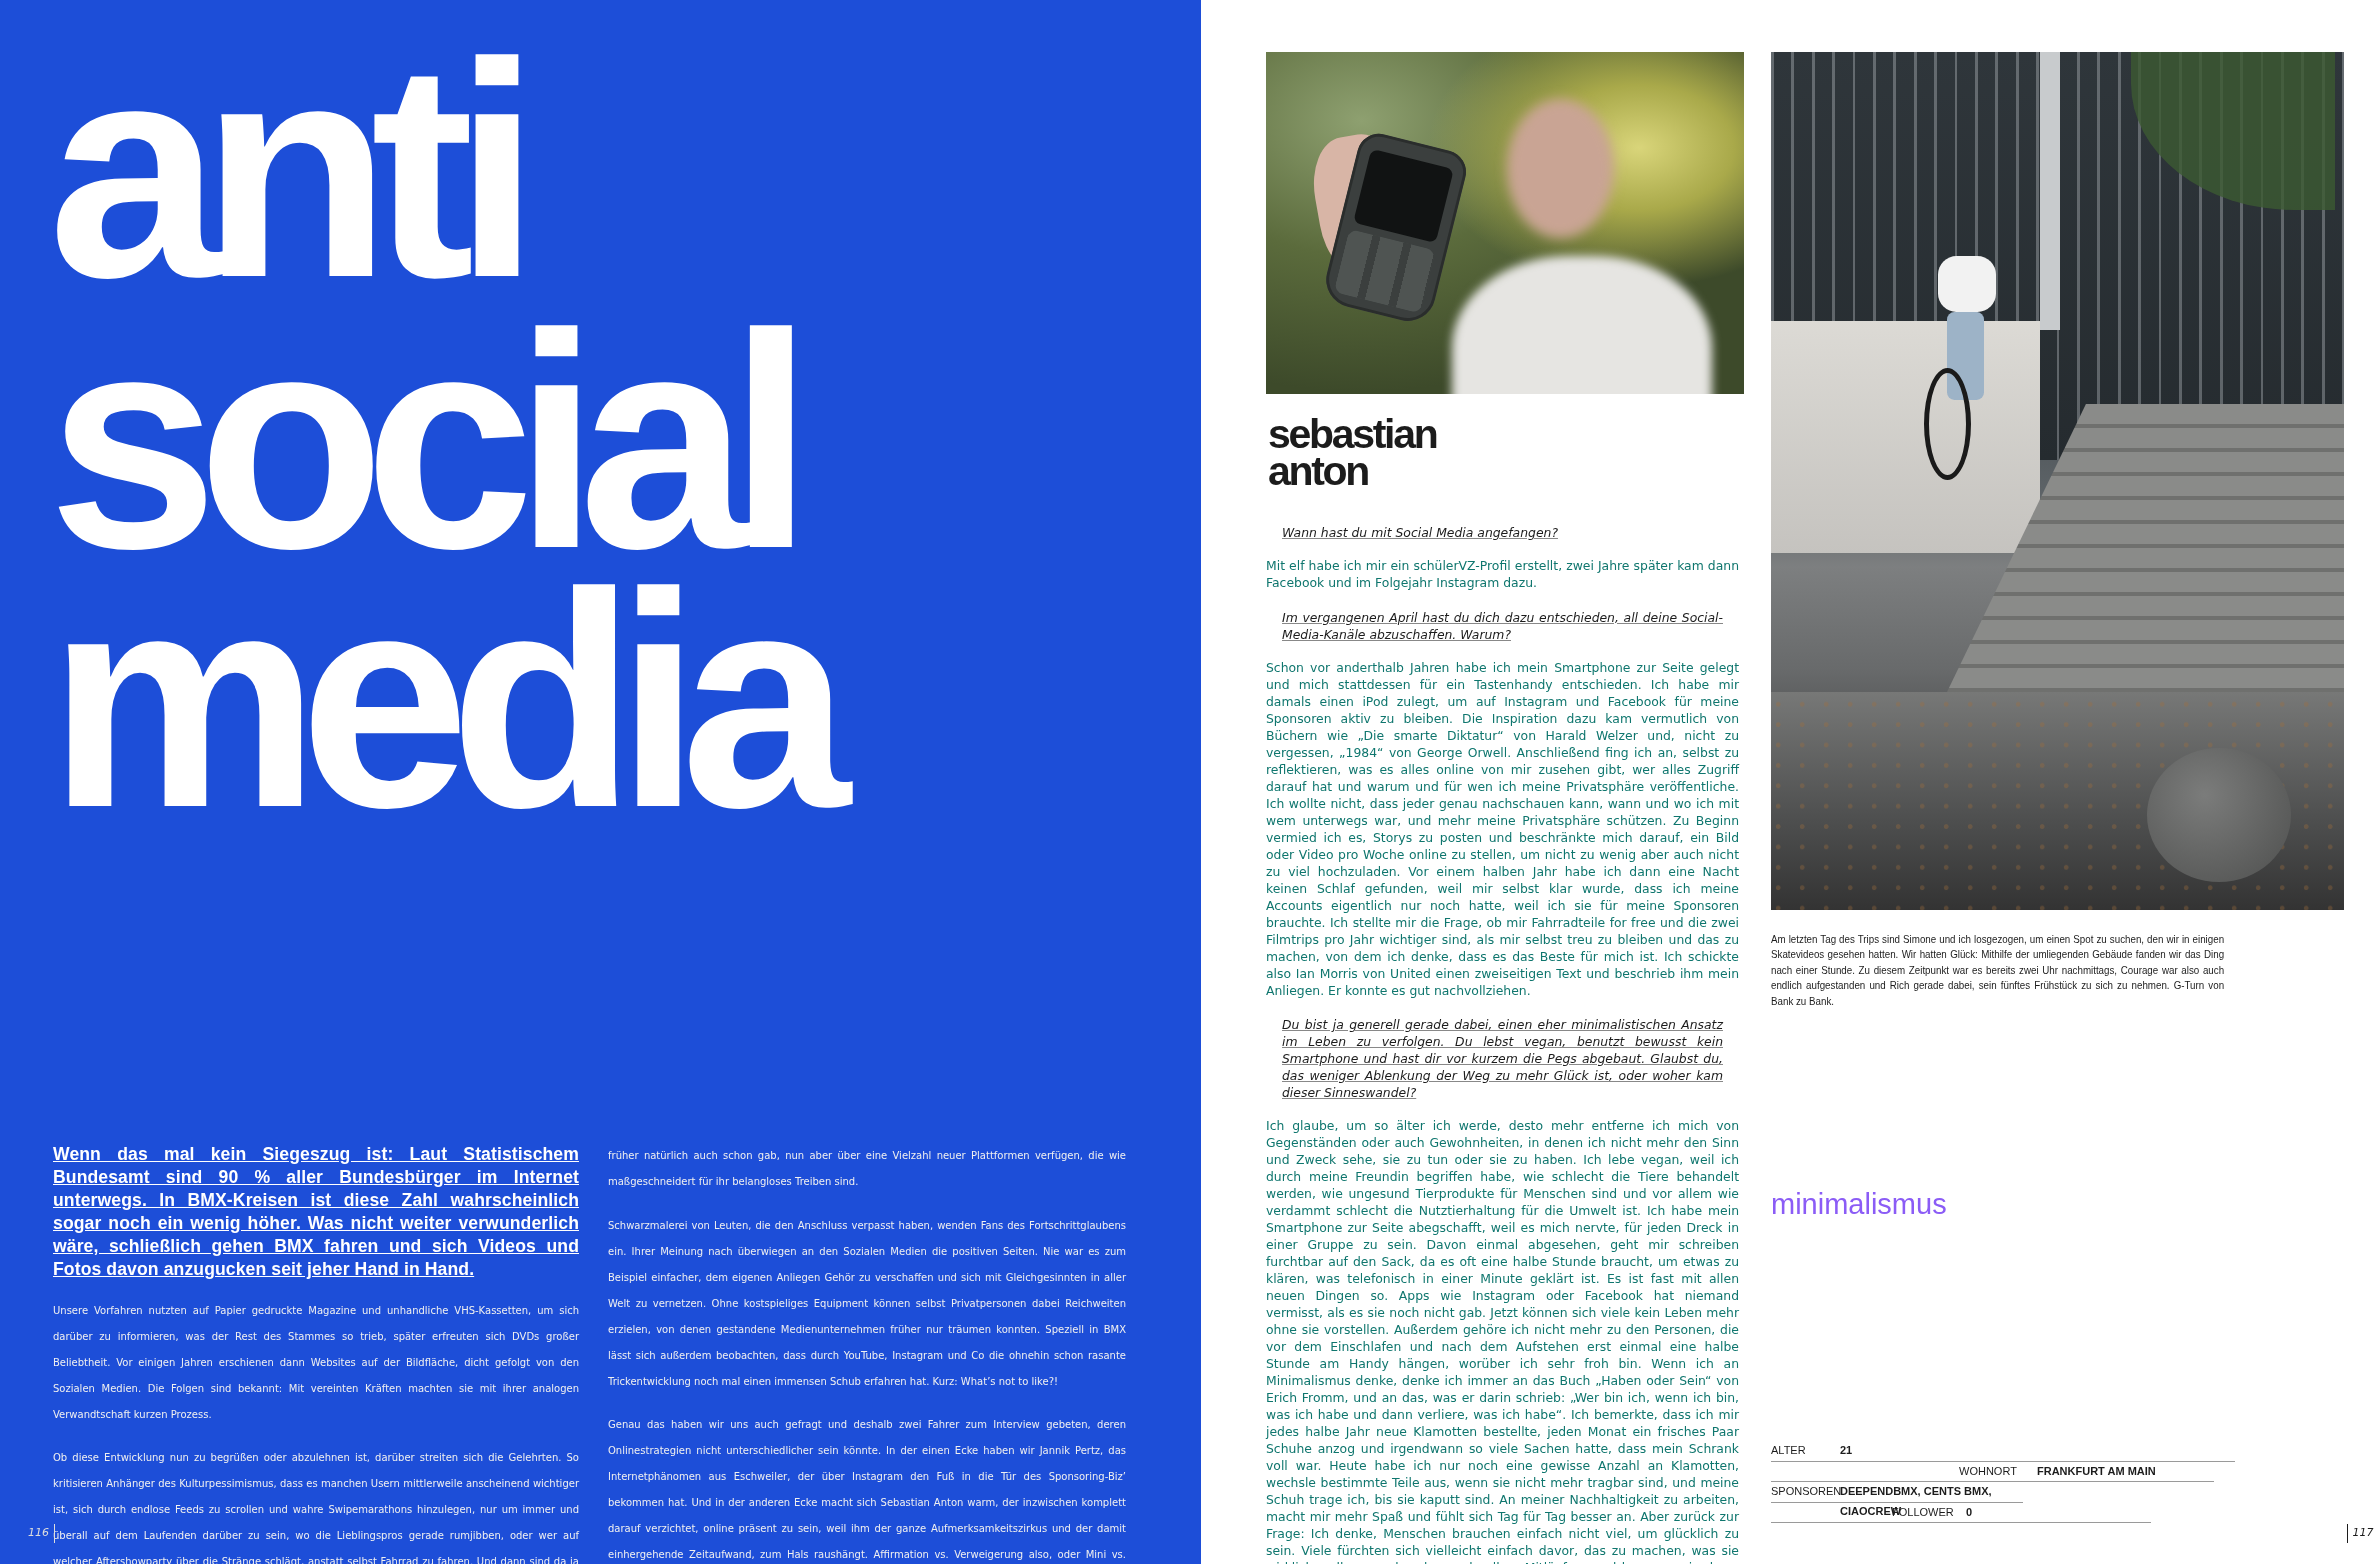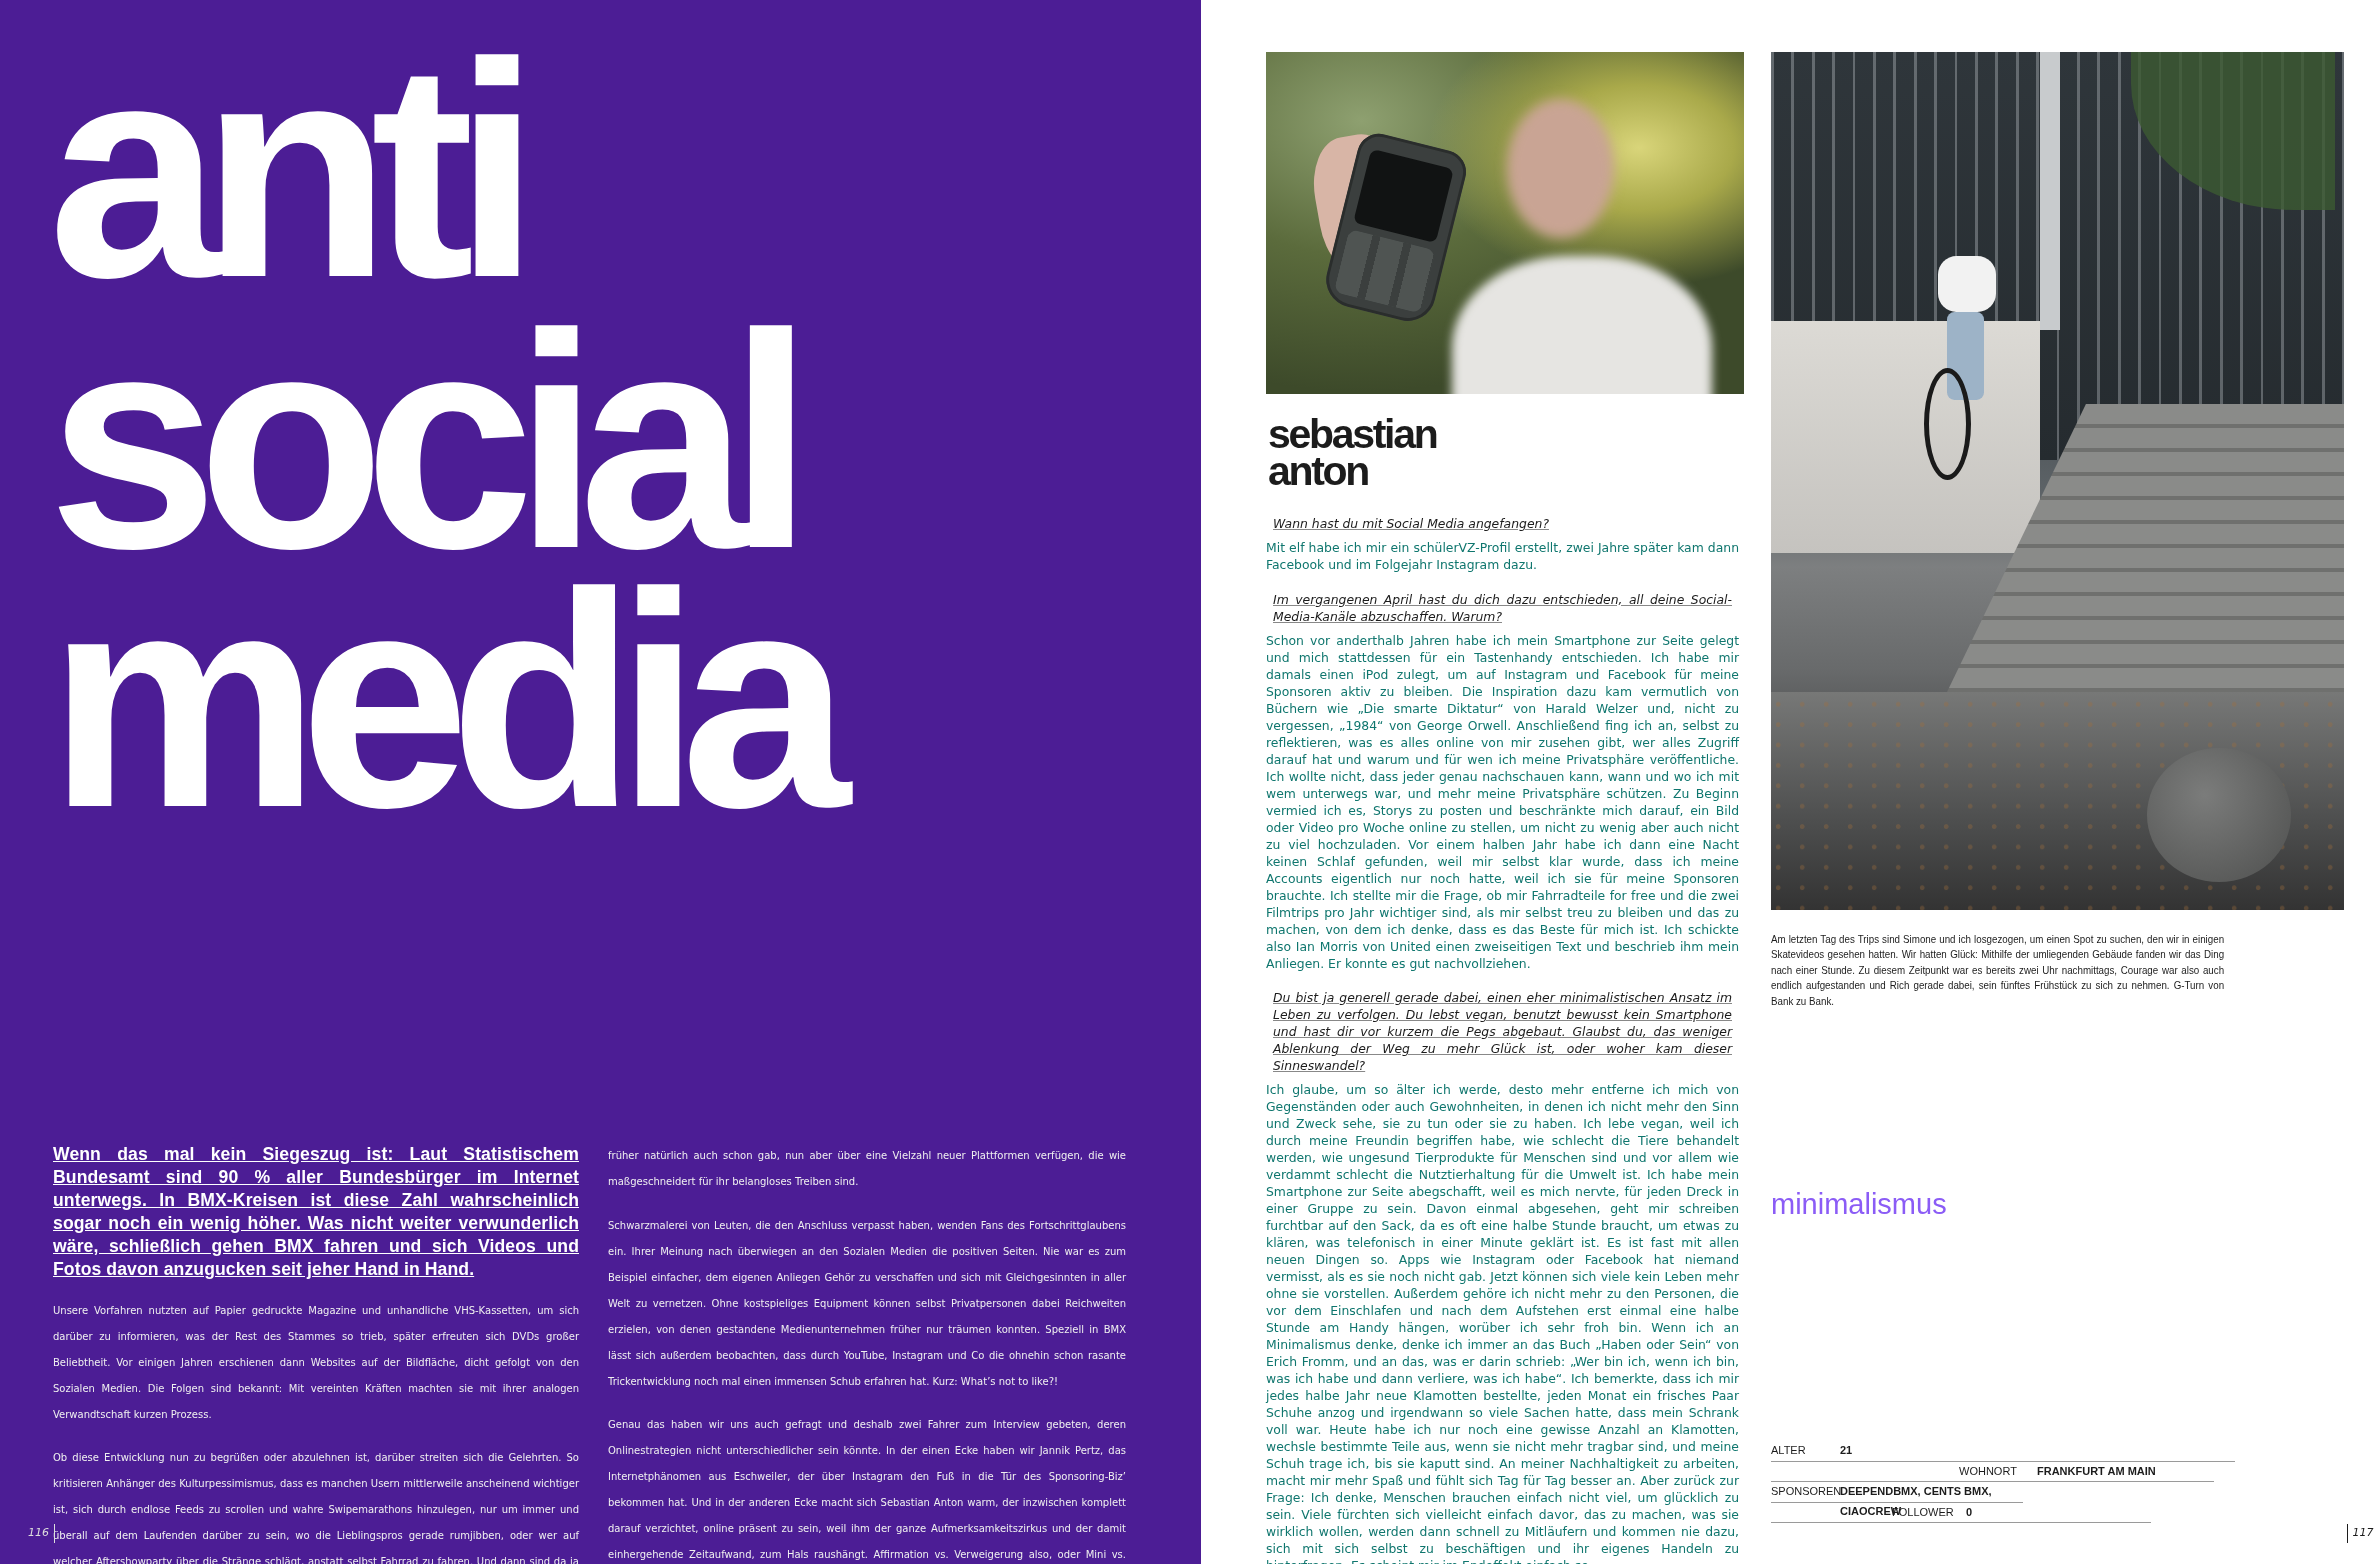--- a/index.html
+++ b/index.html
@@ -1,19 +1,19 @@
 <!DOCTYPE html>
 <html style="font-size:15px"><head>
 <meta charset="utf-8">
 <style>
   html, body { margin: 0; padding: 0; }
   body { width: 2375px; height: 1565px; position: relative; overflow: hidden; background: #ffffff; font-family: "DejaVu Sans", sans-serif; }
 
   
-  .page-left { position: absolute; left: 0; top: 0; width: 1201px; height: 1565px; background: #4c1d95; color: #ffffff; }
+  .page-left { position: absolute; left: 0; top: 0; width: 1201px; height: 1565px; background: #1d4ed8; color: #ffffff; }
   .title-word { position: absolute; left: 48px; font-family: "Liberation Sans", sans-serif; font-weight: 700; color: #ffffff; letter-spacing: -20.4px; line-height: 1; transform-origin: left top; white-space: nowrap; }
   .title-anti { top: 16.7px; font-size: 306px; transform: scaleX(1.02); }
   .title-social { top: 288px; font-size: 306px; transform: scaleX(1.0); }
   .title-media { top: 547px; font-size: 306px; transform: scaleX(1.0); }
   .subtitle { position: absolute; left: 63px; top: 855px; font-family: "DejaVu Sans", sans-serif; font-weight: 300; font-size: 30px; color: #ffffff; letter-spacing: 0.3px; }
   .col { position: absolute; text-align: justify; }
   .left-col1 { left: 53px; top: 1143px; width: 526px; }
   .left-col2 { left: 608px; top: 1143px; width: 518px; }
   .lead { font-family: "Liberation Sans", sans-serif; font-size: 17.6px; line-height: 23px; font-weight: 700; margin: 0 0 16.7px 0; letter-spacing: 0.1px; transform-origin: left top; text-decoration: underline; }
   .body-dark { font-family: "DejaVu Sans", sans-serif; font-size: 10px; line-height: 26px; margin: 0 0 17.6px 0; color: #f0f0f0; }
@@ -39,21 +39,21 @@
   .bmx-ground { position: absolute; left: 0; top: 640px; width: 100%; height: 218px; background: radial-gradient(circle at 30% 60%, rgba(160,110,60,0.35) 0 1.9px, transparent 2.8px) 0 0/24px 20.4px, linear-gradient(180deg, #777877 0%, #4d4e4e 60%, #333333 100%); }
   .bmx-ball { position: absolute; left: 376px; top: 696px; width: 144px; height: 134px; border-radius: 50%; background: radial-gradient(circle at 40% 35%, #7b7c7b, #4e4f4e); }
   .bmx-rider { position: absolute; left: 148px; top: 195px; width: 83px; height: 158px; }
   .rider-shirt { position: absolute; left: 18.6px; top: 9.3px; width: 58px; height: 56px; border-radius: 18.6px; background: #f2f2f2; }
   .rider-jeans { position: absolute; left: 28px; top: 65px; width: 37px; height: 88px; background: #9db3c7; border-radius: 7.4px; }
   .rider-wheel { position: absolute; left: 4.6px; top: 121px; width: 37px; height: 102px; border-radius: 50%; border: 5.6px solid #1a1a1a; }
   .caption { position: absolute; left: 570px; top: 932px; width: 482px; font-family: "Liberation Sans", sans-serif; font-size: 10.4px; line-height: 15.4px; color: #1c1c1c; text-align: justify; transform: scaleX(0.94); transform-origin: left top; }
 
   .name-heading { position: absolute; left: 67px; top: 416px; font-family: "Liberation Sans", sans-serif; font-weight: 700; font-size: 41px; line-height: 37px; letter-spacing: -2.3px; color: #1c1c1c; }
   .interview { position: absolute; left: 65px; top: 508px; width: 473px; text-align: justify; }
-  .q { font-family: "DejaVu Sans", sans-serif; font-size: 12.4px; line-height: 17px; font-style: italic; text-decoration: underline; text-decoration-color: #888888; margin: 7px; color: #1c1c1c; }
+  .q { font-family: "DejaVu Sans", sans-serif; font-size: 12.4px; line-height: 17px; font-style: italic; text-decoration: underline; text-decoration-color: #888888; margin: 16px; color: #1c1c1c; }
   .a { font-family: "DejaVu Sans", sans-serif; font-size: 12.4px; line-height: 17px; margin: 0 0 17.6px 0; color: #0f766e; }
   .section-heading { position: absolute; left: 570px; top: 1188px; font-family: Liberation Sans, sans-serif; font-size: 29px; font-weight: 300; color: #8b5cf6; }
 
   .facts { position: absolute; left: 570px; top: 1441px; width: 492px; font-family: "Liberation Sans", sans-serif; font-size: 11px; color: #1c1c1c; }
   .fact-row { position: relative; height: 19.5px; border-bottom: 0.9px solid #9a9a9a; line-height: 19.5px; }
   .fact-label { position: absolute; top: 0; }
   .fact-value { position: absolute; top: 0; font-weight: 700; }
   .page-num-right { position: absolute; left: 1146px; top: 1524px; font-size: 11px; font-style: italic; color: #1c1c1c; border-left: 0.9px solid #1c1c1c; padding-left: 4.6px; height: 18.6px; line-height: 18.6px; }
 </style>
 </head>

